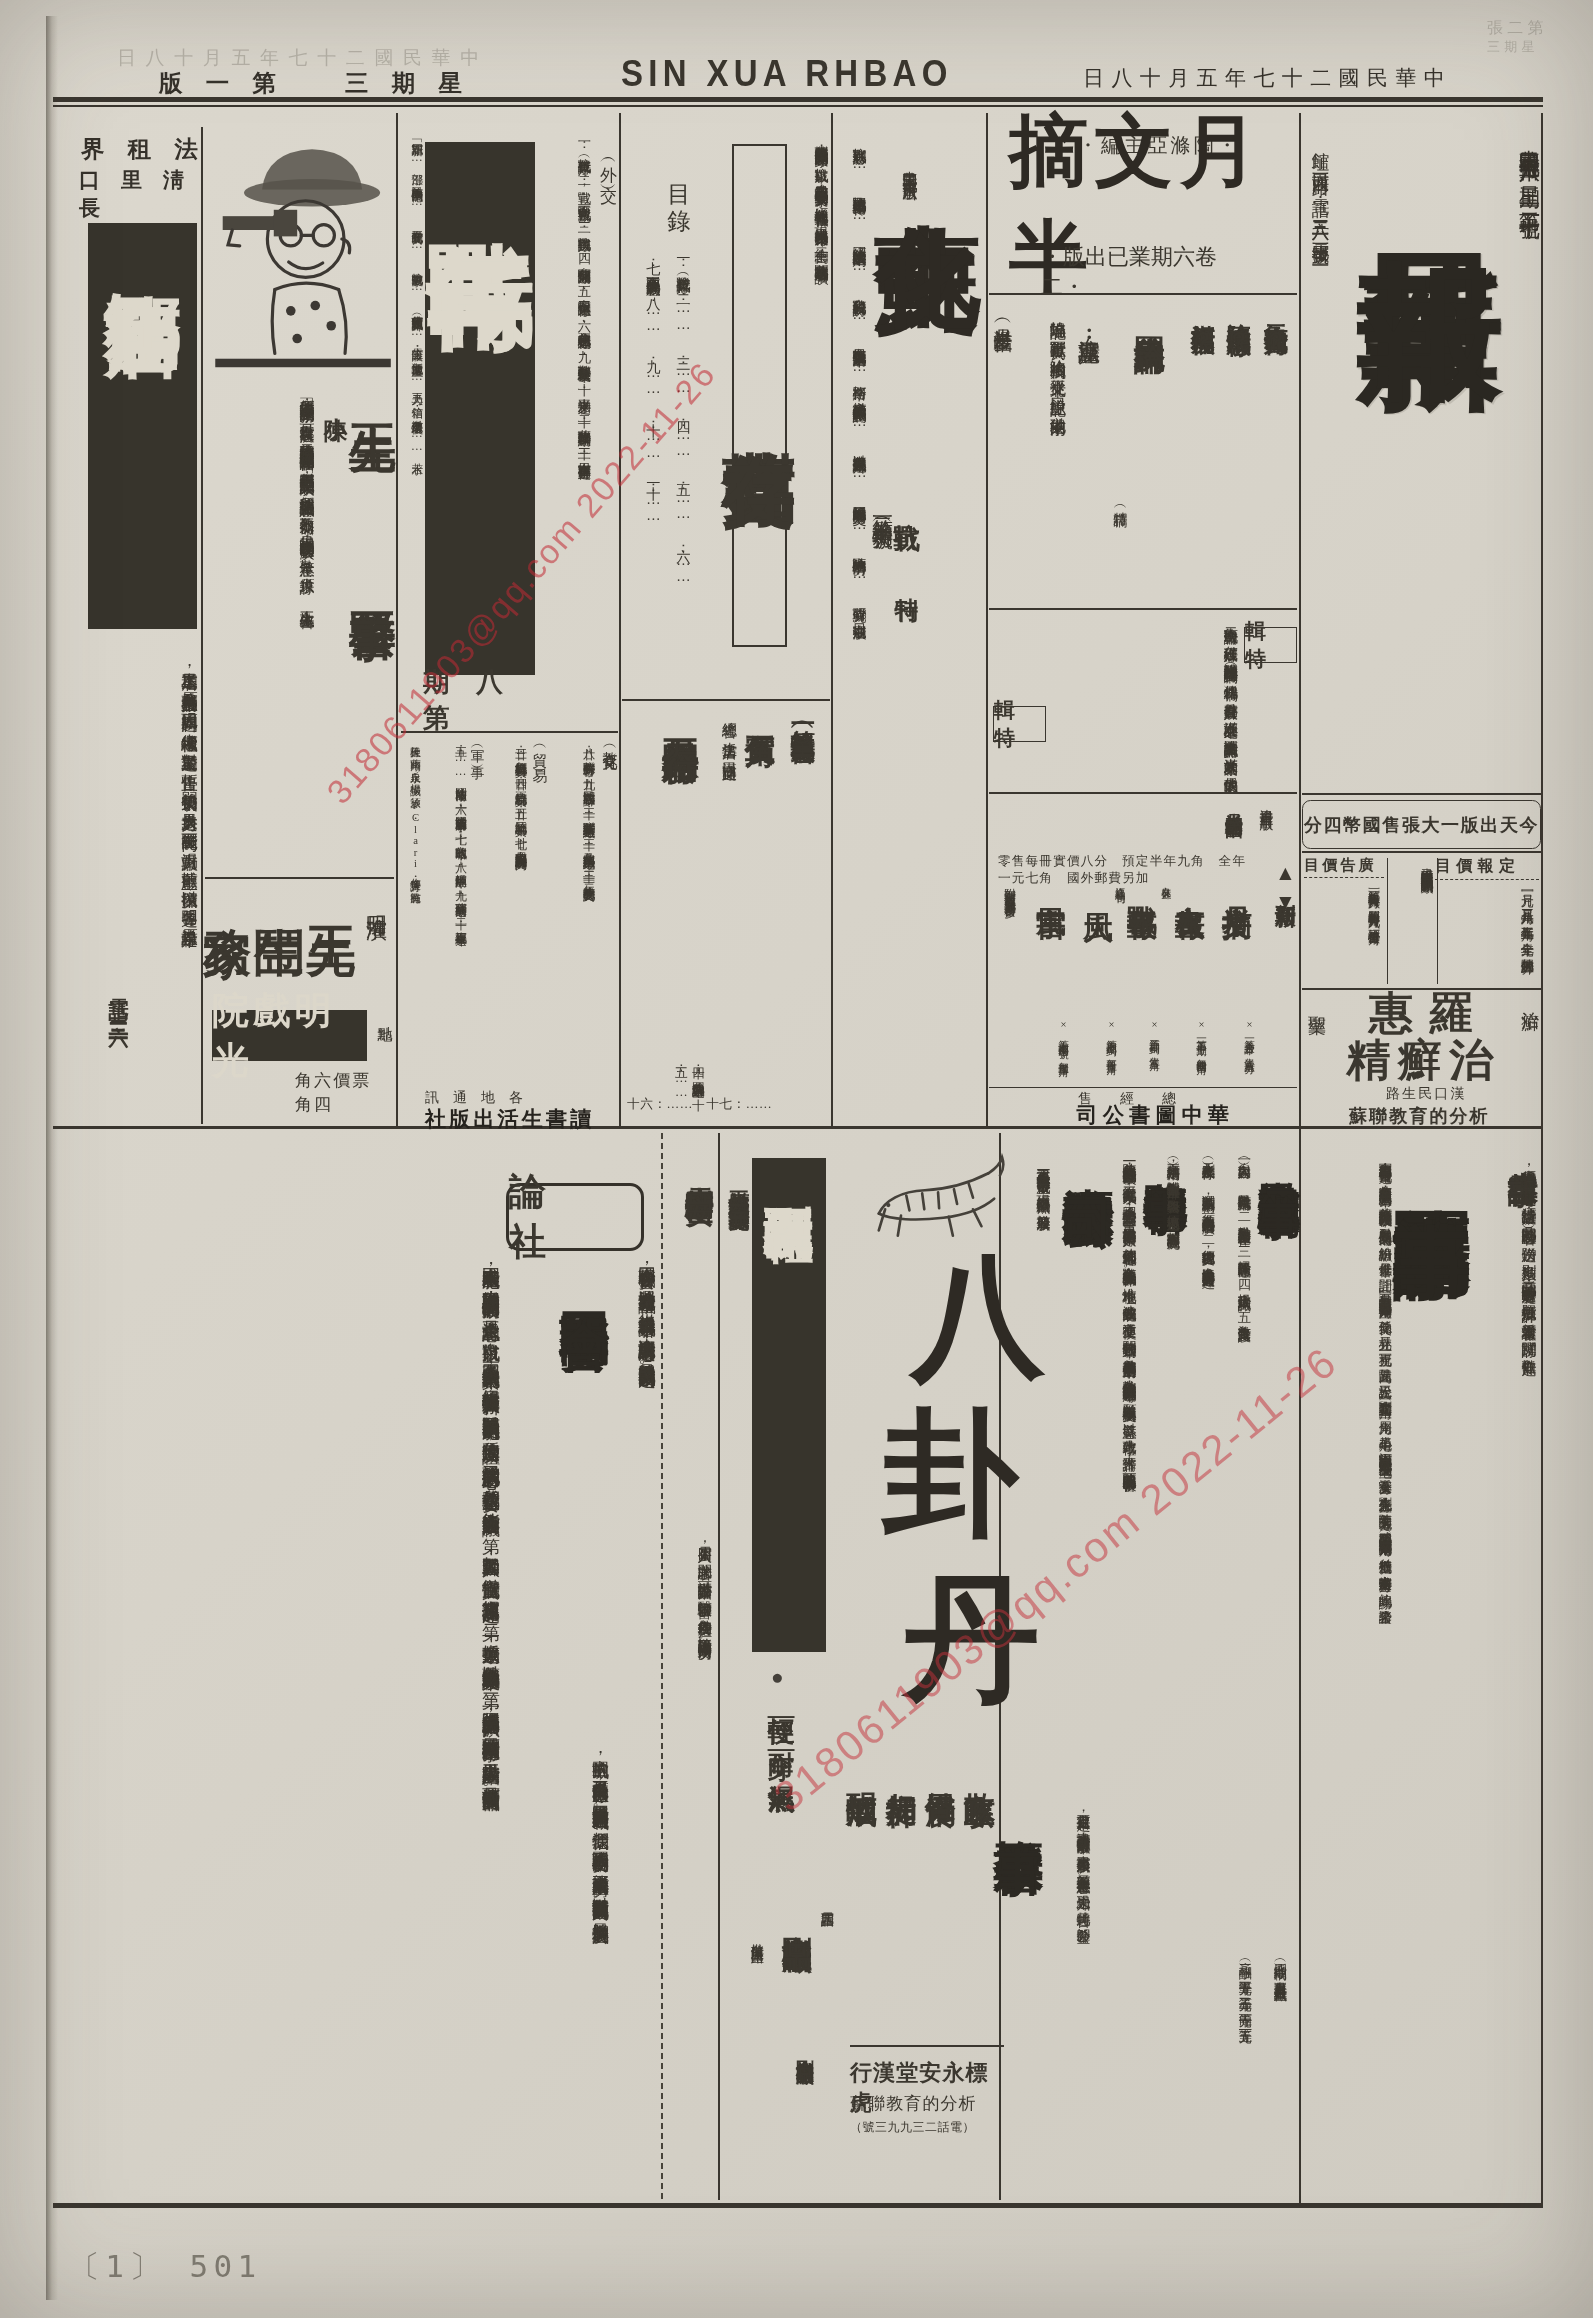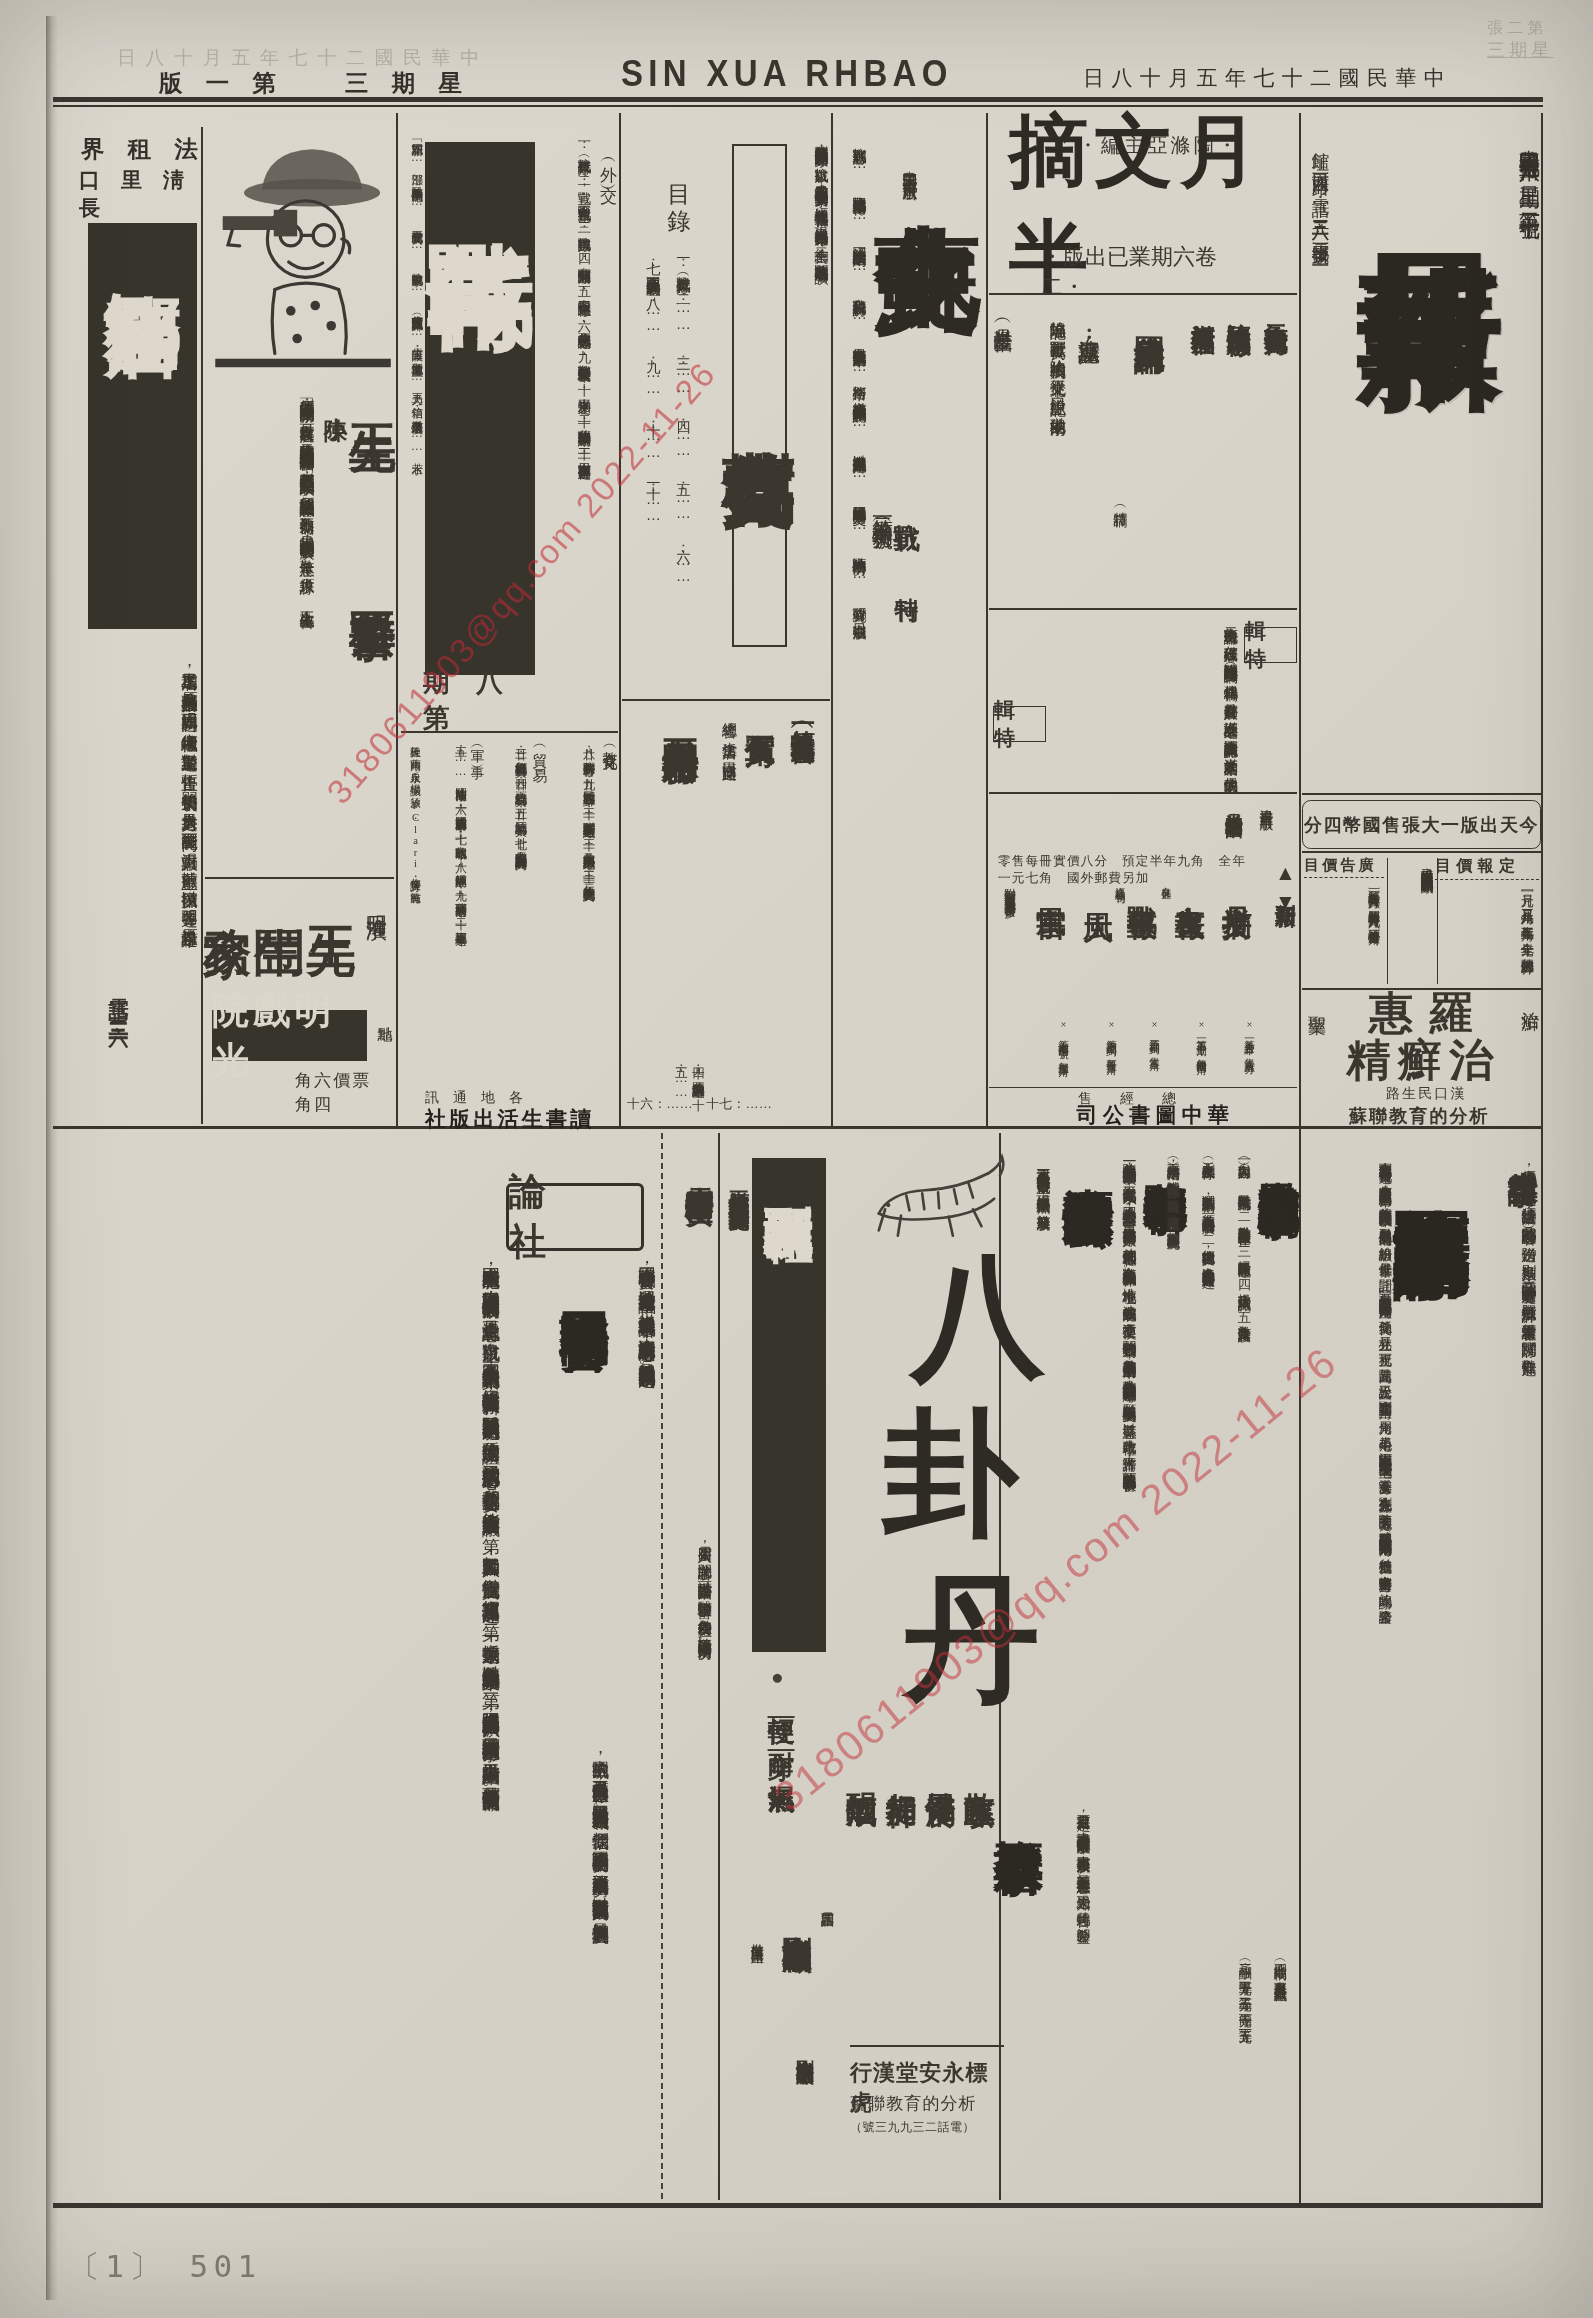--- a/index.html
+++ b/index.html
@@ -23,21 +23,21 @@
 </style>
 </head>
 <body>
 
 <div class="page">
 
   <div class="abs" style="left:46px;top:16px;width:11.7px;height:2284px;background:linear-gradient(to right,rgba(90,85,75,.65),rgba(150,145,133,.35),transparent);"></div>
 
   <div class="abs faint" style="left:117px;top:45px;width:584px;font-size:19px;letter-spacing:9.6px;color:#6a655a;">日八十月五年七十二國民華中</div>
   <div class="abs faint" style="left:1487px;top:18px;width:101px;font-size:16px;letter-spacing:4.2px;color:#6a655a;">張二第</div>
-  <div class="abs faint" style="left:1487px;top:38px;width:101px;font-size:18px;letter-spacing:4.2px;color:#6a655a;text-decoration:underline;">三期星</div>
+  <div class="abs faint" style="left:1487px;top:38px;width:101px;font-size:13px;letter-spacing:4.2px;color:#6a655a;">三期星</div>
   <div class="abs b ink" style="left:159px;top:67px;width:159px;font-size:23.4px;">版　一　第</div>
   <div class="abs b ink" style="left:345px;top:67px;width:149px;font-size:23.4px;">三　期　星</div>
   <div class="abs b" style="left:621px;top:55px;width:361px;font-size:33px;letter-spacing:5.3px;color:#3a362e;font-family:'Liberation Sans',sans-serif;transform:scaleY(1.12);">SIN XUA RHBAO</div>
   <div class="abs ink" style="left:1083px;top:64px;width:457px;font-size:21px;letter-spacing:7.4px;">日八十月五年七十二國民華中</div>
   <div class="rule" style="left:53px;top:97px;width:1490px;height:5.3px;"></div>
   <div class="rule" style="left:53px;top:105px;width:1490px;height:1.6px;"></div>
 
   <div class="rule" style="left:396px;top:113px;width:1.6px;height:1013px;"></div>
   <div class="rule" style="left:619px;top:113px;width:1.6px;height:1013px;"></div>
   <div class="rule" style="left:831px;top:113px;width:1.6px;height:1013px;"></div>
@@ -206,21 +206,21 @@
   <div class="abs inv ctr b" style="left:212px;top:1010px;width:155px;height:51px;">
     <span style="font-size:37px;letter-spacing:4.2px;">院戲明光</span>
   </div>
   <div class="abs" style="left:295px;top:1069px;width:96px;font-size:17px;letter-spacing:2.1px;">角六價票</div>
   <div class="abs" style="left:295px;top:1093px;width:96px;font-size:17px;letter-spacing:2.1px;">角四</div>
 
   <div class="abs" style="left:661px;top:1133px;width:0;height:1066px;border-left:2.7px dashed #47433a;"></div>
   <div class="rule" style="left:718px;top:1133px;width:1.6px;height:1067px;"></div>
   <div class="rule" style="left:999px;top:1133px;width:1.6px;height:1067px;"></div>
 
-  <div class="abs ctr" style="left:506px;top:1183px;width:132px;height:62px;border:3.2px solid #35312a;border-radius:6px;">
+  <div class="abs ctr" style="left:506px;top:1183px;width:132px;height:62px;border:3.2px solid #35312a;border-radius:14px;">
     <span class="b" style="font-size:37px;">論　　社</span>
   </div>
   <div class="abs v b" style="left:545px;top:1272px;width:66px;height:451px;font-size:50px;line-height:1.04;color:#2c2923;">國際工聯執委會開會</div>
   <div class="abs v dense" style="left:615px;top:1253px;width:44px;height:940px;font-size:17.5px;">國際工會聯合會執委會，將於週內在捷克京城舉行會議。從報紙上發表的議事日程看來，這次會議所要討論的中心問題，將是援助中國抗戰與制裁日本侵略的問題。</div>
   <div class="abs v dense" style="left:508px;top:1747px;width:104px;height:451px;font-size:17px;">中國的抗戰，不僅是爲了中華民族自己的生存，同時也是爲了世界的和平與人類的正義而戰。我們深信，國際工聯執委會的朋友們，必能正視遠東的嚴重局勢，以實際行動聲援英勇抗戰的中國人民。最後勝利必屬於我們！</div>
   <div class="abs v dense" style="left:58px;top:1253px;width:446px;height:943px;font-size:18px;line-height:1.5;">中國工人階級和全國同胞，對於國際工人朋友們歷次給予我們的同情和援助，是永遠不會忘記的。自抗戰以來，各國工會曾不止一次的決議抵制日貨，拒絕替日本侵略者運輸軍火和原料，並以醫藥費用捐助我們受難的同胞。這種偉大的國際友誼，增強了我們抗戰必勝的信心。我們希望這次執委會，能夠進一步通過有效的決議：第一，加緊發動各國工人，徹底抵制日貨，拒絕裝運一切軍用品赴日；第二，擴大援華運動，以藥品金錢接濟中國的戰時救護事業；第三，促成國際反侵略陣線的鞏固與擴大，給日本法西斯軍閥以嚴厲的打擊。全世界工人階級的團結，是打倒法西斯侵略者的最有力的武器。</div>
 
   <div class="abs v b" style="left:683px;top:1163px;width:32px;height:351px;font-size:29px;">冉雪峯介紹國醫宦世安</div>
   <div class="abs v small-col" style="left:667px;top:1535px;width:47px;height:653px;font-size:14.3px;">雪峯因公入川，此間求診者，可請宦世安醫師診治。宦醫師學驗俱富，內外各症均所擅長。診所設漢口三民路湖南街按安坊內。</div>
 

